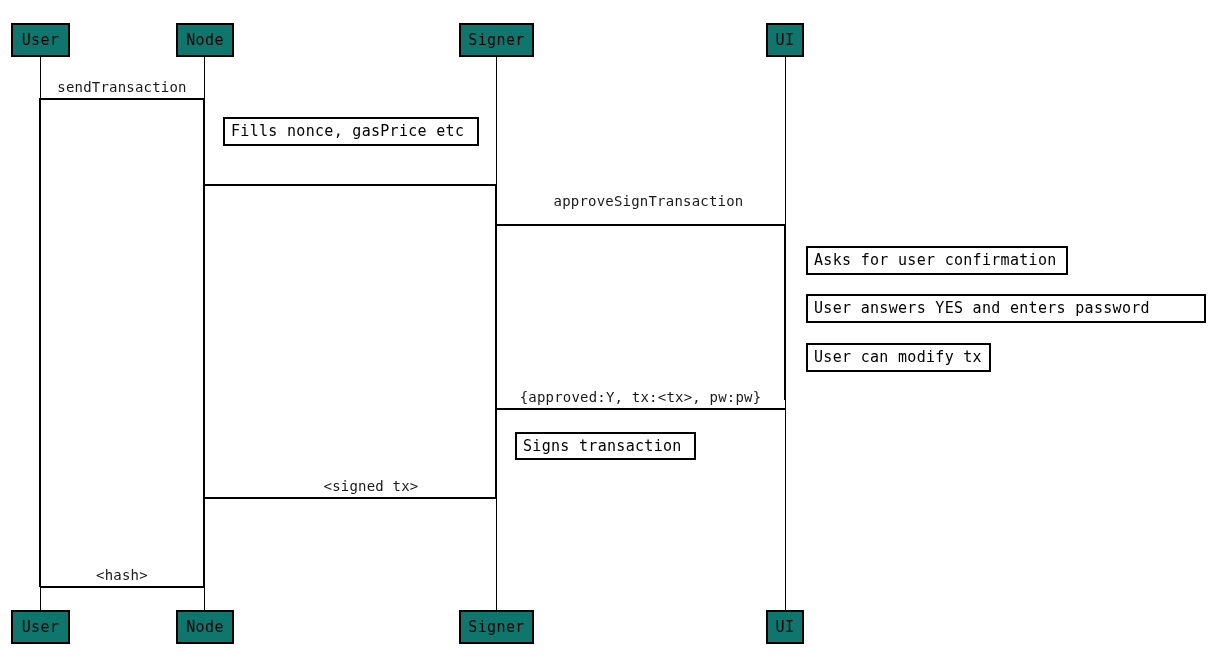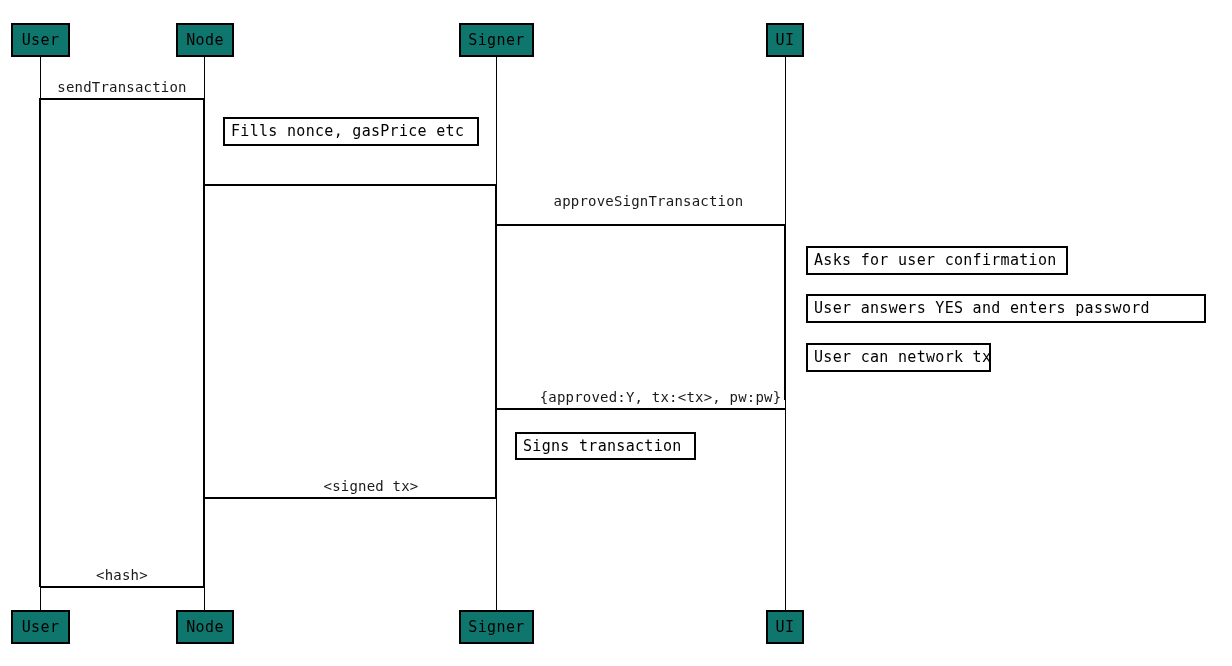--- a/index.html
+++ b/index.html
@@ -108,27 +108,27 @@
 
   <div class="msg-line" id="ml-m1" style="left: 40px; top: 98px; width: 164px;"></div>
   <div class="msg-label" id="mt-m1" style="left: 40px; width: 164px; top: 80px;">sendTransaction</div>
 
   <div class="msg-line" id="ml-m2" style="left: 204px; top: 184px; width: 292px;"></div>
 
   <div class="msg-line" id="ml-m3" style="left: 496px; top: 224px; width: 289px;"></div>
   <div class="msg-label" id="mt-m3" style="left: 496px; width: 289px; top: 194px; margin-left: 8px;">approveSignTransaction</div>
 
   <div class="msg-line" id="ml-m4" style="left: 496px; top: 408px; width: 289px;"></div>
-  <div class="msg-label" id="mt-m4" style="left: 496px; width: 289px; top: 390px; margin-left: 20px;">{approved:Y, tx:&lt;tx&gt;, pw:pw}</div>
+  <div class="msg-label" id="mt-m4" style="left: 496px; width: 289px; top: 390px;">{approved:Y, tx:&lt;tx&gt;, pw:pw}</div>
 
   <div class="msg-line" id="ml-m5" style="left: 204px; top: 497px; width: 292px;"></div>
   <div class="msg-label" id="mt-m5" style="left: 204px; width: 334px; top: 479px;">&lt;signed tx&gt;</div>
 
   <div class="msg-line" id="ml-m6" style="left: 40px; top: 586px; width: 164px;"></div>
   <div class="msg-label" id="mt-m6" style="left: 40px; width: 164px; top: 568px;">&lt;hash&gt;</div>
 
   <div class="note" id="nb-n1" style="left: 223px; top: 117px; width: 256px; height: 29px;">Fills nonce, gasPrice etc</div>
   <div class="note" id="nb-n2" style="left: 806px; top: 246px; width: 262px; height: 29px;">Asks for user confirmation</div>
   <div class="note" id="nb-n3" style="left: 806px; top: 294px; width: 400px; height: 29px;">User answers YES and enters password</div>
-  <div class="note" id="nb-n4" style="left: 806px; top: 343px; width: 185px; height: 29px;">User can network tx</div>
+  <div class="note" id="nb-n4" style="left: 806px; top: 343px; width: 185px; height: 29px;">User can modify tx</div>
   <div class="note" id="nb-n5" style="left: 515px; top: 432px; width: 181px; height: 28px;">Signs transaction</div>
 
 </div>
 
 </body></html>

